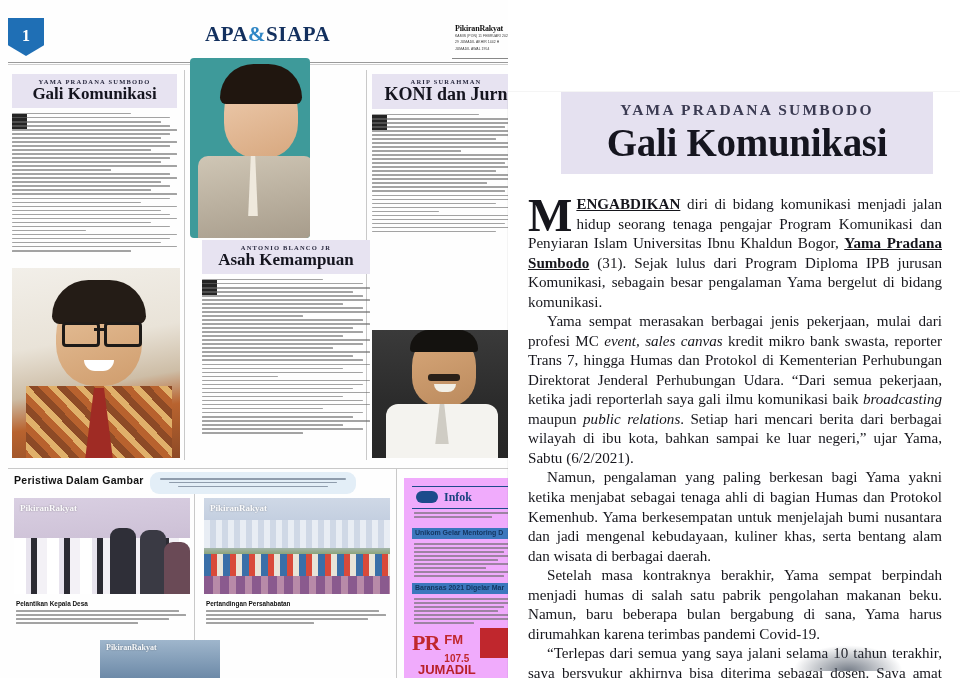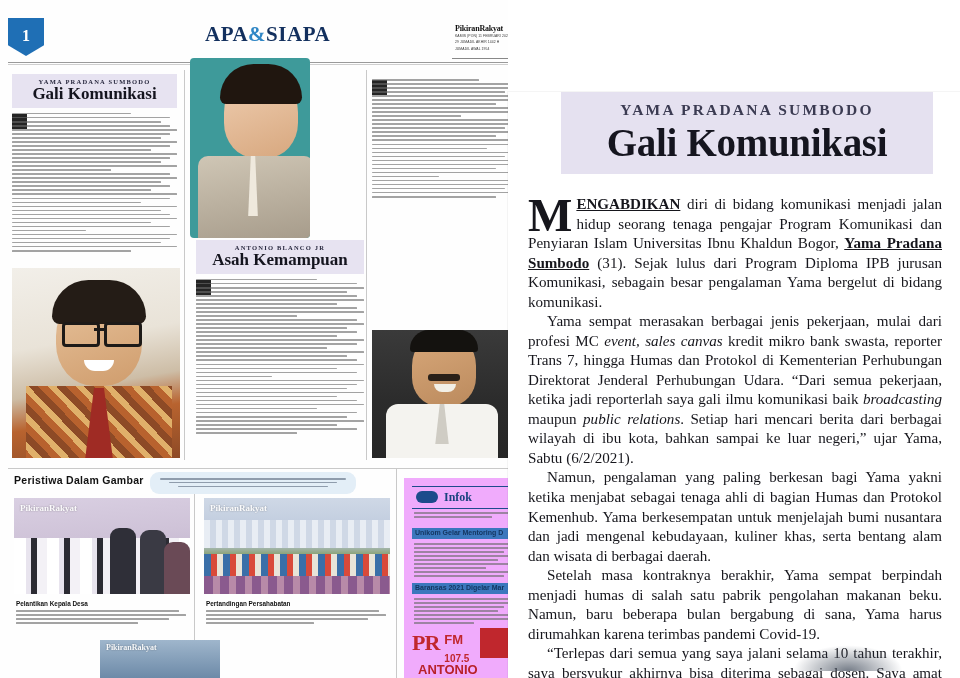--- a/index.html
+++ b/index.html
@@ -190,21 +190,21 @@
 
     <div class="photo ph-teal" style="left:190px;top:58px;width:120px;height:180px;border-radius:4px;">
       <div style="position:absolute;left:34px;top:16px;width:74px;height:84px;border-radius:46% 46% 42% 42%;
            background:linear-gradient(160deg,#f0cfb2,#d7a77e);"></div>
       <div style="position:absolute;left:30px;top:6px;width:82px;height:40px;border-radius:42px 42px 8px 8px;background:#20160f;"></div>
       <div style="position:absolute;left:8px;top:98px;width:116px;height:82px;
            background:linear-gradient(170deg,#cfc6b5,#a79c8b);border-radius:10px 10px 0 0;"></div>
       <div style="position:absolute;left:52px;top:98px;width:22px;height:60px;background:#efe9dd;
            clip-path:polygon(40% 0,60% 0,72% 100%,28% 100%);"></div>
     </div>
-    <div style="position:absolute;left:196px;top:240px;width:168px;">
+    <div style="position:absolute;left:202px;top:240px;width:168px;">
       <div class="hdbox">
         <div class="kicker">ANTONIO BLANCO JR</div>
         <div class="headline">Asah Kemampuan</div>
       </div>
       <div class="body-lines" style="margin-top:5px;">
         <div class="dropcapbox"></div>
         <i class="s72"></i>
           <i class="s96"></i>
           <i class="s100"></i>
           <i class="s90"></i>
@@ -240,20 +240,24 @@
           <i class="s96"></i>
           <i class="s90"></i>
         <i class="s100"></i>
           <i class="s84"></i>
           <i class="s96"></i>
           <i class="s60"></i>
       </div>
     </div>
 
     <div style="position:absolute;left:372px;top:74px;width:148px;">
+      <div class="hdbox">
+        <div class="kicker">ARIP SURAHMAN</div>
+        <div class="headline" style="font-size:18px;">KONI dan Jurn</div>
+      </div>
       <div class="body-lines" style="margin-top:5px;">
         <div class="dropcapbox"></div>
         <i class="s72"></i>
           <i class="s96"></i>
           <i class="s100"></i>
           <i class="s90"></i>
           <i class="s96"></i>
         <i class="s100"></i>
           <i class="s84"></i>
           <i class="s96"></i>
@@ -377,21 +381,21 @@
       </div>
 
       <div class="prfm" style="left:8px;top:152px;">
         <span class="pr">PR</span>
         <span style="display:inline-block;vertical-align:top;margin-left:1px;">
           <span class="fm">FM</span><br>
           <span class="num">107.5</span>
         </span>
       </div>
       <div style="position:absolute;left:76px;top:150px;width:40px;height:30px;background:#c0272d;"></div>
-      <div class="talkshow" style="left:14px;top:184px;font-size:13px;">ANTONIO</div>
+      <div class="talkshow" style="left:14px;top:184px;font-size:13px;">JUMADIL</div>
       <div class="talkshow" style="left:2px;top:198px;font-size:12.5px;">DE BRAGA HOTEL</div>
 
     </div>
   </div>
 
   <div class="ov-topgap"></div>
   <div class="overlay">
 
     <div class="ov-hdbox">
       <div class="ov-kicker">YAMA PRADANA SUMBODO</div>

